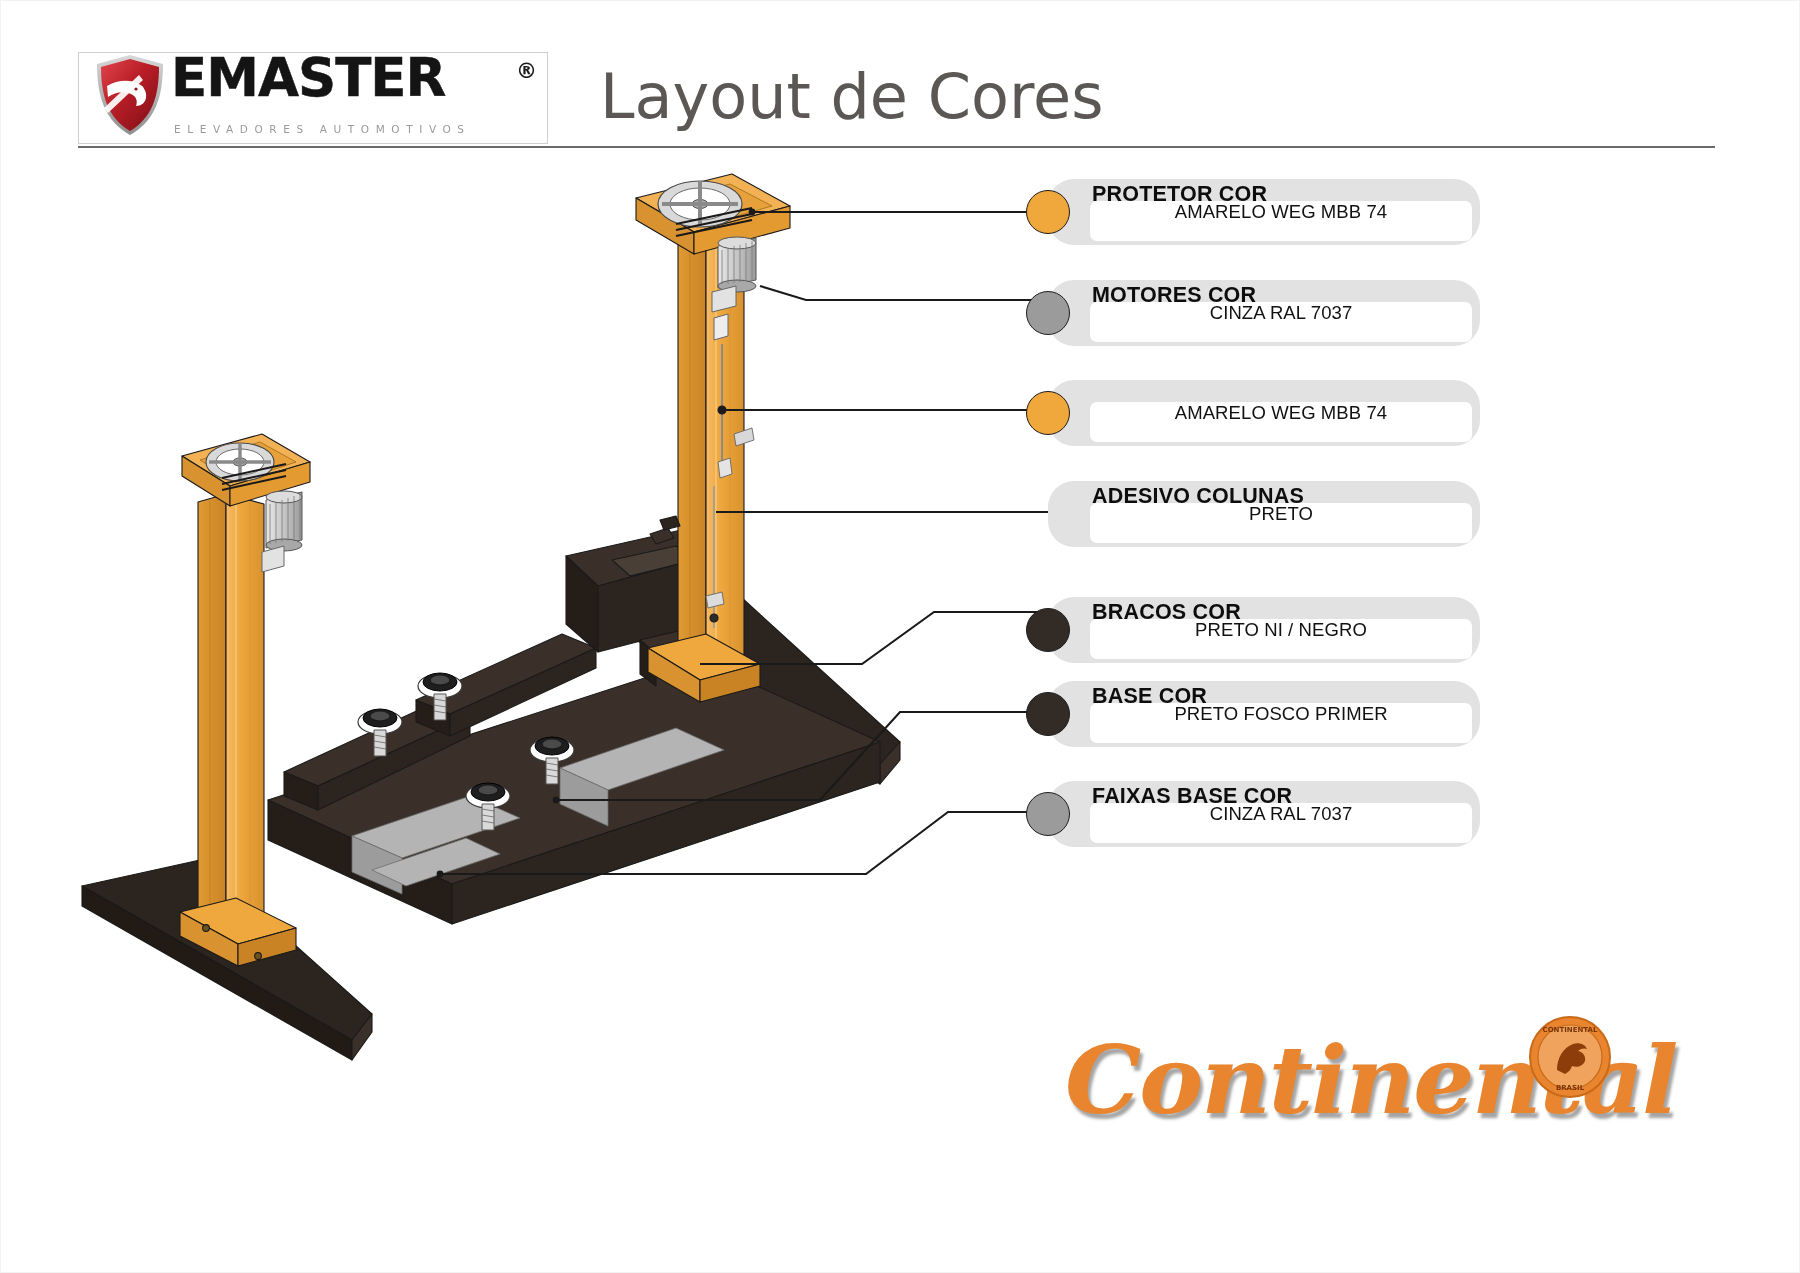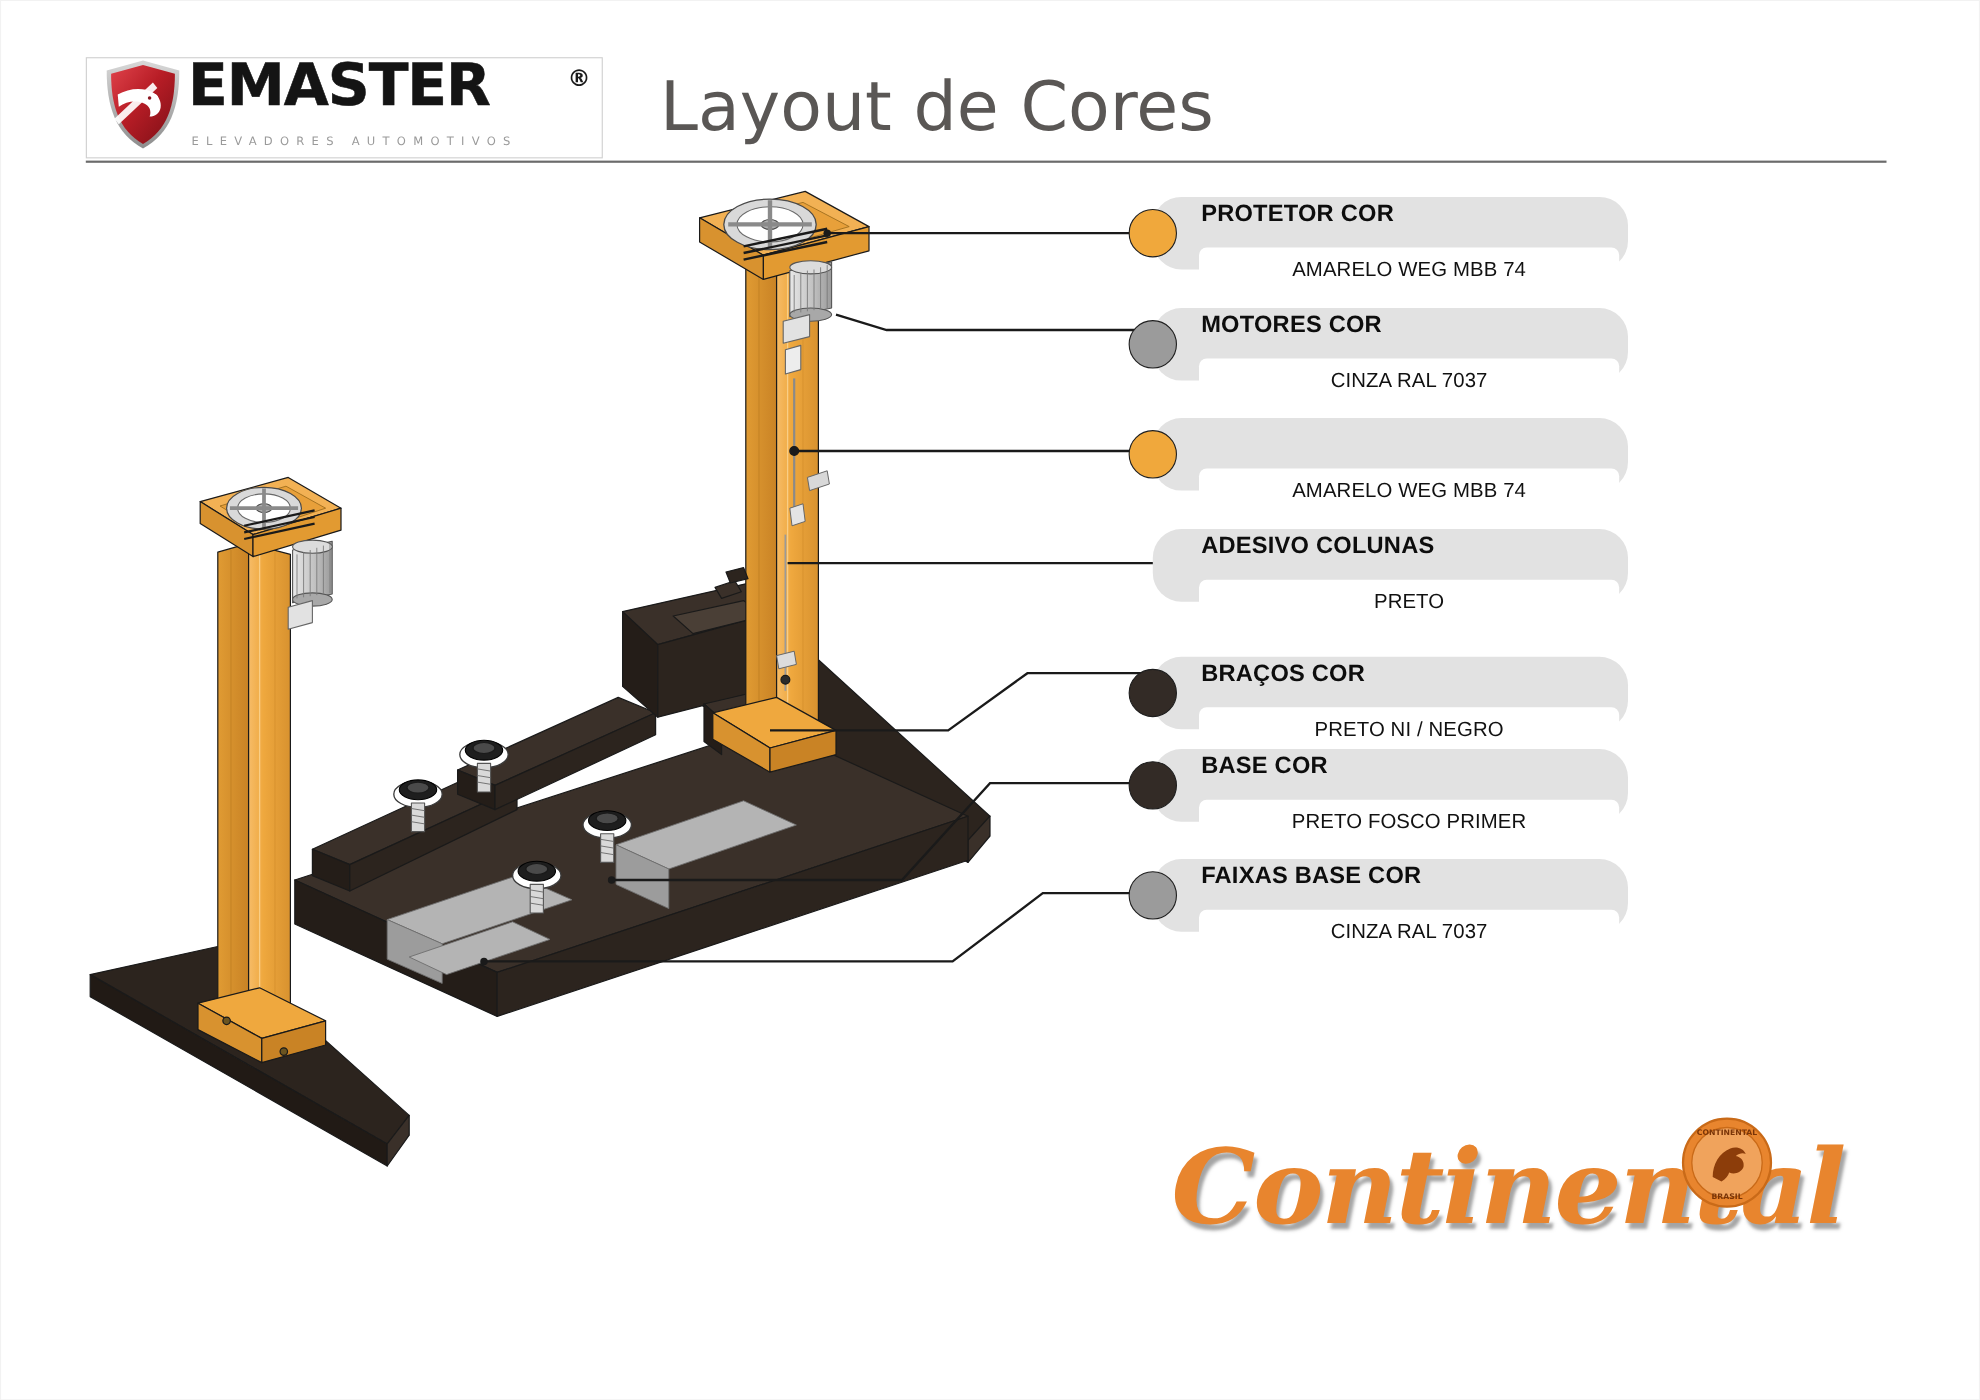--- a/index.html
+++ b/index.html
@@ -83,23 +83,23 @@
     align-items:stretch;justify-content:flex-start;
   }
   .card-title{
     height:30px;line-height:31px;
     text-align:left;padding-left:44px;
     font-family:"Liberation Sans", sans-serif;
     font-weight:bold;font-size:21.5px;color:#0d0d0d;
     letter-spacing:0.2px;
   }
   .card-value-wrap{
-    position:absolute;left:42px;top:46px;right:8px;height:40px;
+    position:absolute;left:42px;top:22px;right:8px;height:40px;
     background:#ffffff;border-radius:7px;
-    display:flex;align-items:center;justify-content:center;
+    display:flex;justify-content:center;
   }
   .card-value{
     font-family:"Liberation Sans", sans-serif;
     font-size:18.5px;color:#111111;letter-spacing:0.1px;
   }
 
   
   .drawing{position:absolute;left:0;top:0;width:1800px;height:1273px;}
 
   

